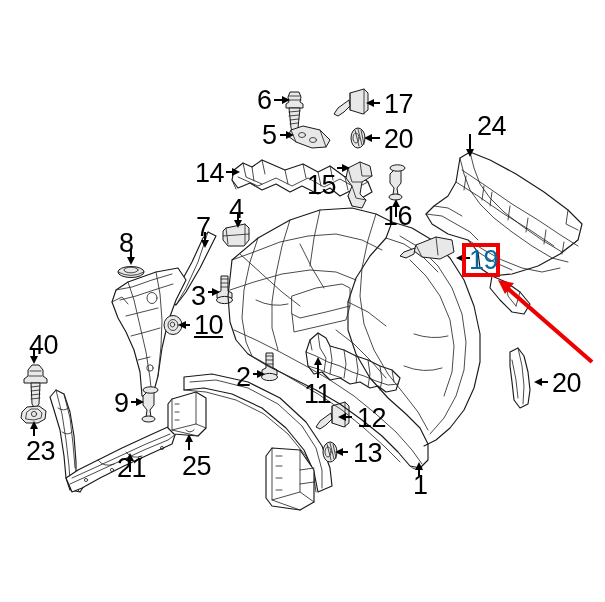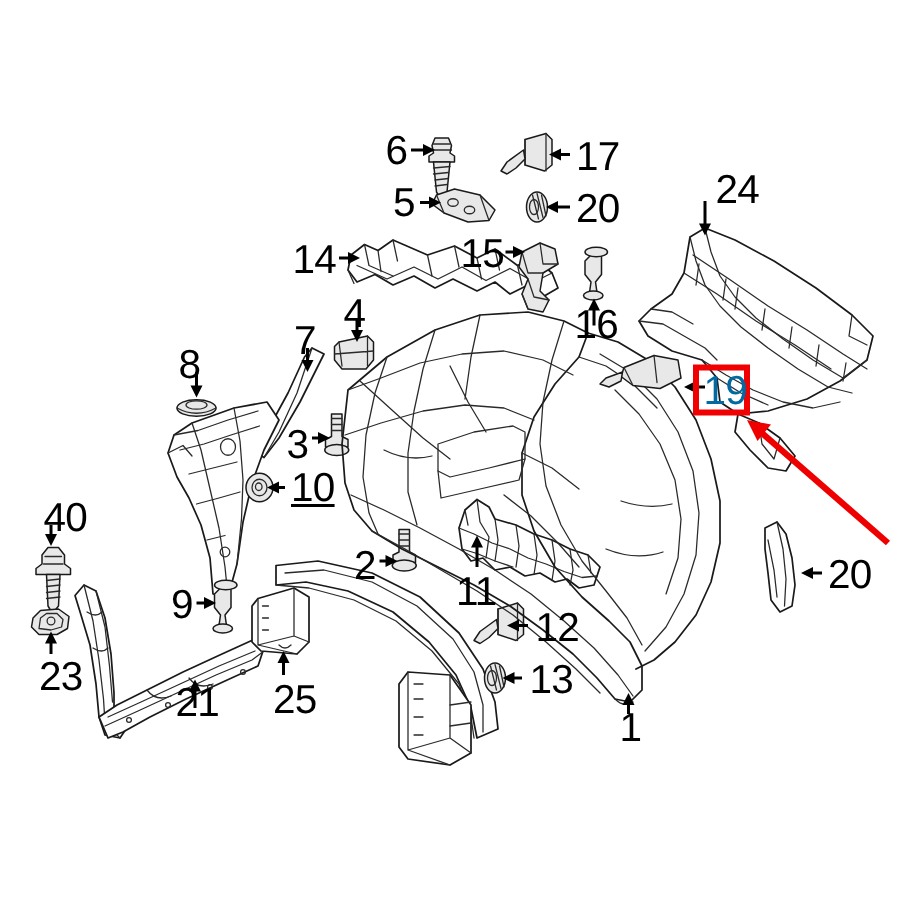--- a/index.html
+++ b/index.html
@@ -465,21 +465,21 @@
   <div class="callout-num" style="left:262px; top:122px;">5</div>
   <div class="callout-num" style="left:257px; top:87px;">6</div>
   <div class="callout-num" style="left:196px; top:214px;">7</div>
   <div class="callout-num" style="left:119px; top:230px;">8</div>
   <div class="callout-num" style="left:114px; top:390px;">9</div>
   <div class="callout-num" style="left:194px; top:312px;text-decoration:underline;">10</div>
   <div class="callout-num" style="left:304px; top:381px;">11</div>
   <div class="callout-num" style="left:357px; top:405px;">12</div>
   <div class="callout-num" style="left:353px; top:440px;">13</div>
   <div class="callout-num" style="left:195px; top:160px;">14</div>
-  <div class="callout-num" style="left:307px; top:156px;">15</div>
+  <div class="callout-num" style="left:307px; top:172px;">15</div>
   <div class="callout-num" style="left:383px; top:203px;">16</div>
   <div class="callout-num" style="left:384px; top:91px;">17</div>
   <div class="callout-num" style="left:384px; top:126px;">20</div>
   <div class="callout-num" style="left:552px; top:370px;">20</div>
   <div class="callout-num" style="left:117px; top:455px;">21</div>
   <div class="callout-num" style="left:29px;  top:332px;">40</div>
   <div class="callout-num" style="left:26px;  top:438px;">23</div>
   <div class="callout-num" style="left:477px; top:113px;">24</div>
   <div class="callout-num" style="left:182px; top:453px;text-align:right;">25</div>
 

